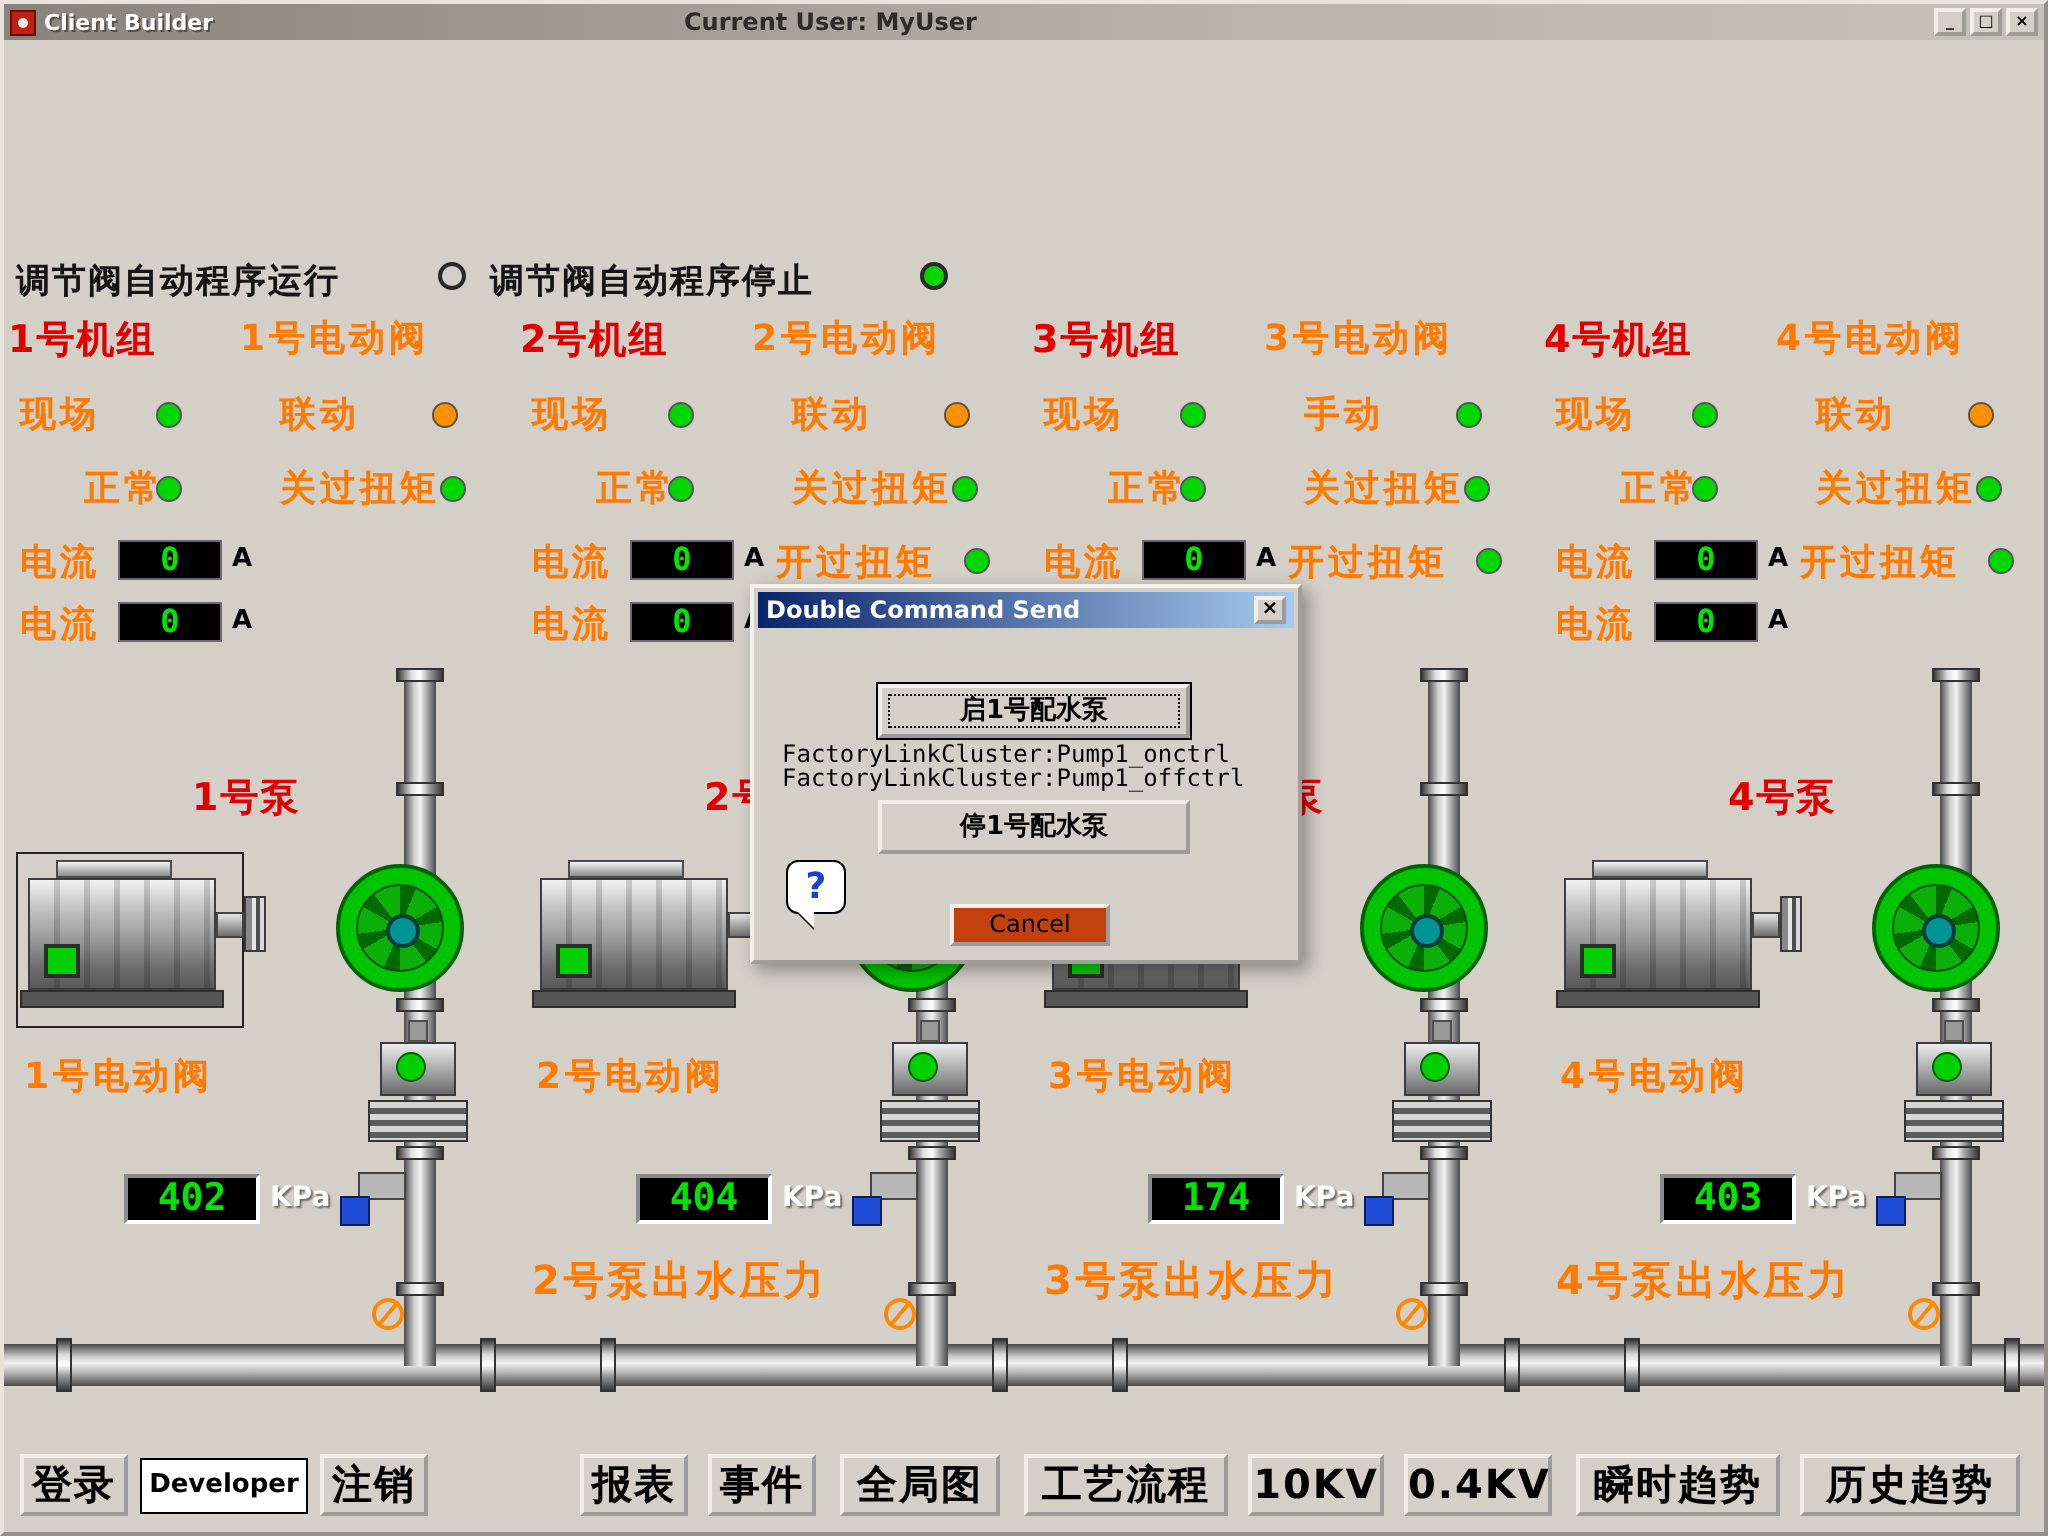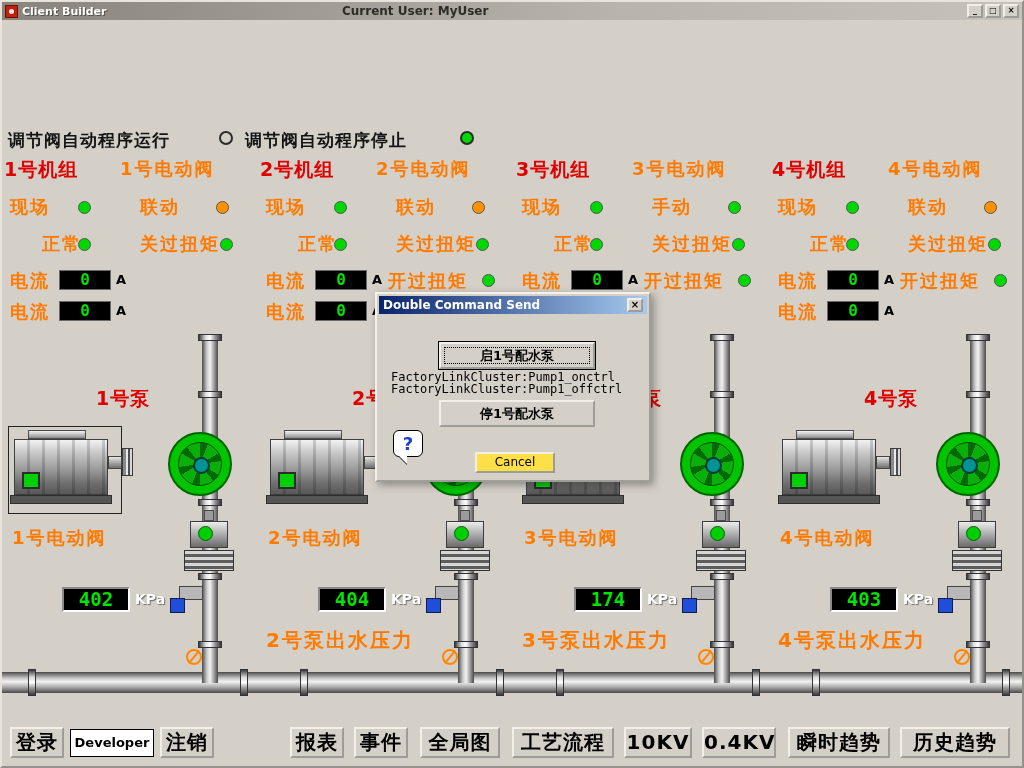--- a/index.html
+++ b/index.html
@@ -112,21 +112,21 @@
     font-family:"DejaVu Sans Mono","Liberation Mono",monospace; }
   .dlg-btn { position:absolute; left:62px; width:156px; height:27px; background:#d4d0c8;
     border:2px outset #f2efe9; color:#000; font-size:13px; font-weight:bold; text-align:center; line-height:23px; }
   .dlg-btn.focused { box-shadow:0 0 0 1px #000; }
   .dlg-btn.focused::after { content:""; position:absolute; left:3px; right:3px; top:3px; bottom:3px; border:1px dotted #000; }
   .dlg-help { position:absolute; left:16px; top:136px; width:30px; height:27px; background:#fff;
     border:1px solid #000; border-radius:6px; color:#1a3fd4; font-weight:bold; font-size:18px;
     text-align:center; line-height:25px; }
   .dlg-help::after { content:""; position:absolute; left:4px; bottom:-8px;
     border-left:9px solid transparent; border-top:9px solid #fff; filter:drop-shadow(0 1px 0 #000); }
-  .dlg-cancel { position:absolute; left:98px; top:158px; width:80px; height:21px; background:#fde047;
+  .dlg-cancel { position:absolute; left:98px; top:158px; width:80px; height:21px; background:#c2410c;
     border:2px outset #f2efe9; color:#000; font-size:12px; text-align:center; line-height:16px; }
 
   
   .tbar { position:absolute; top:725px; height:31px; z-index:10; background:#d4d0c8;
     border:2px outset #f2efe9; color:#000; font-weight:bold; font-size:20px;
     text-align:center; line-height:26px; letter-spacing:1px; }
   .tbar-field { position:absolute; top:727px; height:28px; z-index:10; background:#ffffff;
     border:1px solid #000; color:#000; font-weight:bold; font-size:13px; text-align:center; line-height:26px; }
 </style>
 </head>

